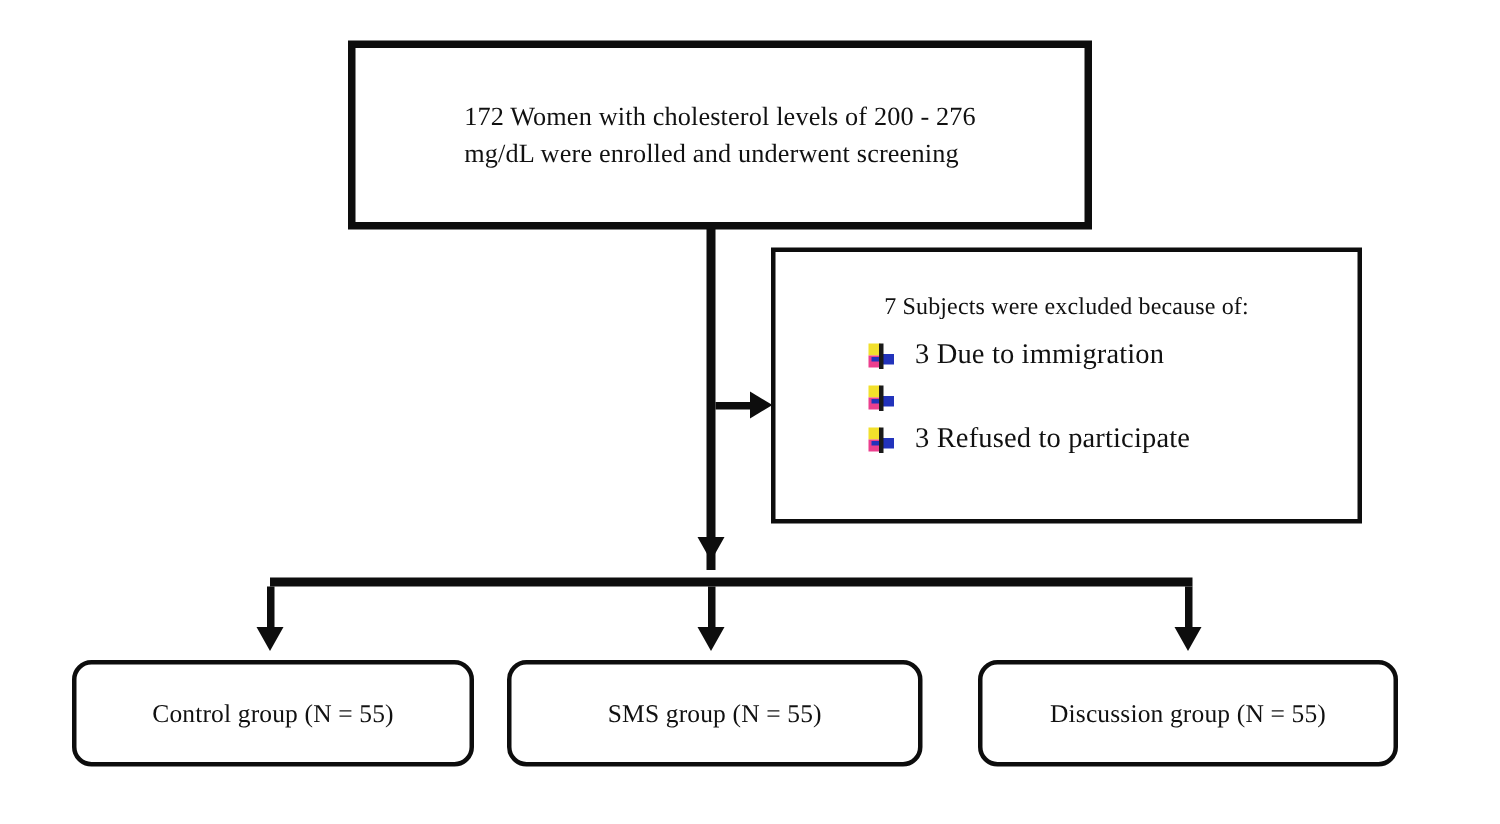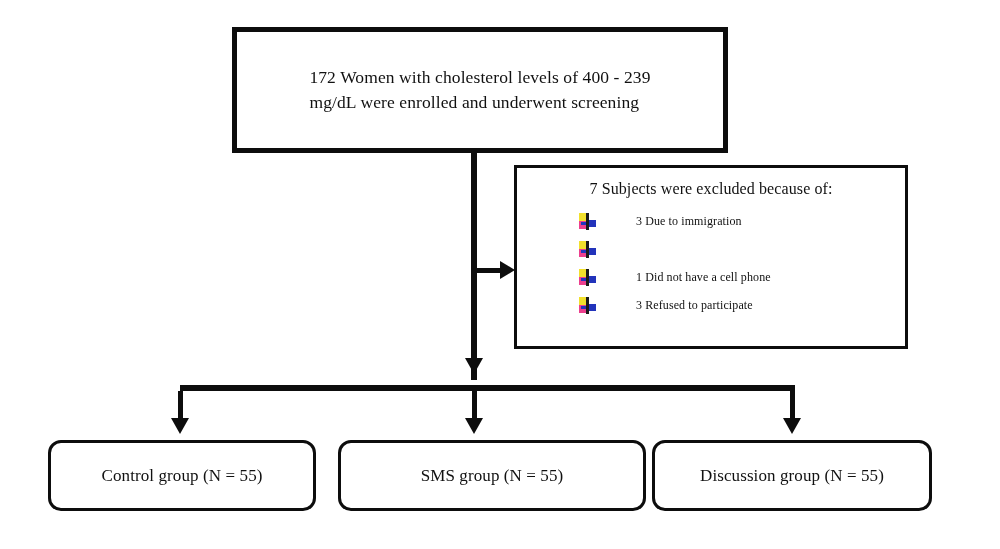--- a/index.html
+++ b/index.html
@@ -43,40 +43,39 @@
     letter-spacing: 0.1px;
     padding: 0 22px;
     white-space: pre-line;
   }
 
   #exclusion-box {
     left: 514px;
     top: 165px;
     width: 394px;
     height: 184px;
-    padding: 12px 0 0 0;
+    padding: 28px 0 0 0;
   }
   #exclusion-title {
     font-size: 16px;
     text-align: center;
     letter-spacing: 0.1px;
     margin-bottom: 9px;
   }
   #exclusion-list {
     list-style: none;
     margin: 0;
     padding: 0 0 0 62px;
   }
   #exclusion-list li {
     display: flex;
     align-items: center;
     height: 28px;
-    font-size: 12px;
-    letter-spacing: 0.1px;
-    gap: 26px;
+    font-size: 19px;
+    letter-spacing: 0.1px;
   }
   .bullet-icon {
     position: relative;
     display: inline-block;
     width: 17px;
     height: 17px;
     margin-right: 14px;
     flex: 0 0 auto;
   }
   
@@ -111,21 +110,21 @@
     border-radius: 13px;
     display: flex;
     align-items: center;
     justify-content: center;
   }
   .group-label {
     font-size: 17px;
     letter-spacing: 0.1px;
   }
   #group-box-control    { left: 48px;  width: 268px; }
-  #group-box-sms        { left: 338px; width: 308px; }
+  #group-box-sms        { left: 338px; width: 277px; }
   #group-box-discussion { left: 652px; width: 280px; }
 
   
   .conn {
     position: absolute;
     background: #0d0d0d;
   }
   
   #trunk-vertical {
     left: 471px;
@@ -180,21 +179,21 @@
     border-left: 15px solid #0d0d0d;
   }
   #arrow-head-exclusion { left: 500px; top: 261px; }
 </style>
 </head>
 <body>
 
 <div id="canvas">
 
   <div class="box" id="enrollment-box">
-    <div id="enrollment-text">172 Women with cholesterol levels of 400 - 239
+    <div id="enrollment-text">172 Women with cholesterol levels of 200 - 276
 mg/dL were enrolled and underwent screening</div>
   </div>
 
   <div class="conn" id="trunk-vertical"></div>
   <div class="conn" id="exclusion-connector"></div>
   <div class="arrow-head-right" id="arrow-head-exclusion"></div>
   <div class="arrow-head-down" id="arrow-trunk-head"></div>
 
   <div class="box" id="exclusion-box">
     <div id="exclusion-title">7 Subjects were excluded because of:</div>
@@ -219,30 +218,20 @@
         </span>
       </li>
       <li>
         <span class="bullet-icon">
           <span class="q q-tl"></span>
             <span class="q q-bl"></span>
             <span class="q q-br"></span>
           <span class="bar-h"></span>
             <span class="bar-v"></span>
         </span>
-        <span>1 Did not have a cell phone</span>
-      </li>
-      <li>
-        <span class="bullet-icon">
-          <span class="q q-tl"></span>
-            <span class="q q-bl"></span>
-            <span class="q q-br"></span>
-          <span class="bar-h"></span>
-            <span class="bar-v"></span>
-        </span>
         <span>3 Refused to participate</span>
       </li>
     </ul>
   </div>
 
   <div class="conn" id="distribution-bar"></div>
 
   <div class="conn drop-shaft" id="drop-shaft-control"></div>
   <div class="arrow-head-down" id="arrow-head-control"></div>
 

